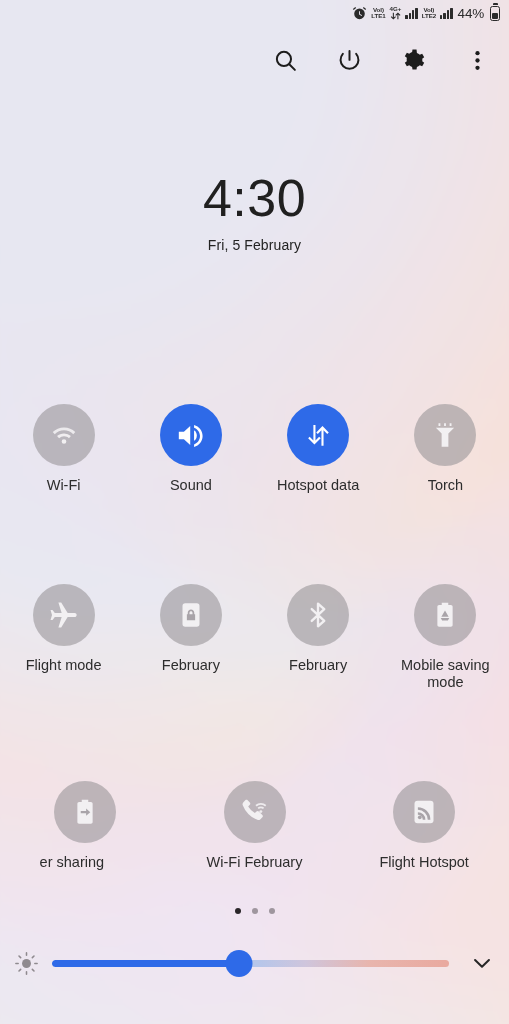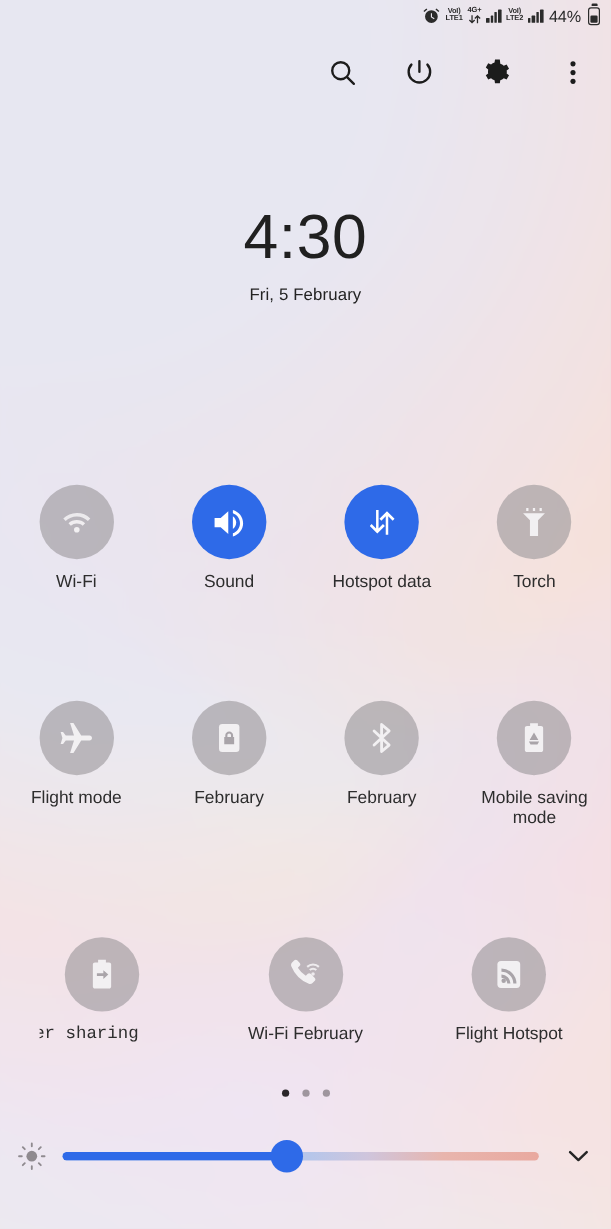--- a/index.html
+++ b/index.html
@@ -99,21 +99,21 @@
     display:flex;align-items:center;justify-content:center;
     background:rgba(150,146,150,.58);
   }
   .toggle.on .toggle-circle{background:#2e6ae8;}
   .toggle-label{
     margin-top:11px;font-size:14.5px;line-height:17.5px;color:#2d2d2d;
     text-align:center;max-width:104px;
   }
   .toggle-label.clipped{
     width:104px;text-align:center;overflow:hidden;
-    text-indent:-26px;white-space:nowrap;font-family:Liberation Mono, monospace;
+    text-indent:-26px;white-space:nowrap;
   }
 
   
   #page-dots{
     position:absolute;top:908px;left:0;right:0;
     display:flex;justify-content:center;gap:11px;
   }
   #page-dots span{width:6px;height:6px;border-radius:50%;background:rgba(60,55,58,.45);}
   #page-dots span.active{background:rgba(25,22,24,.92);}
 

